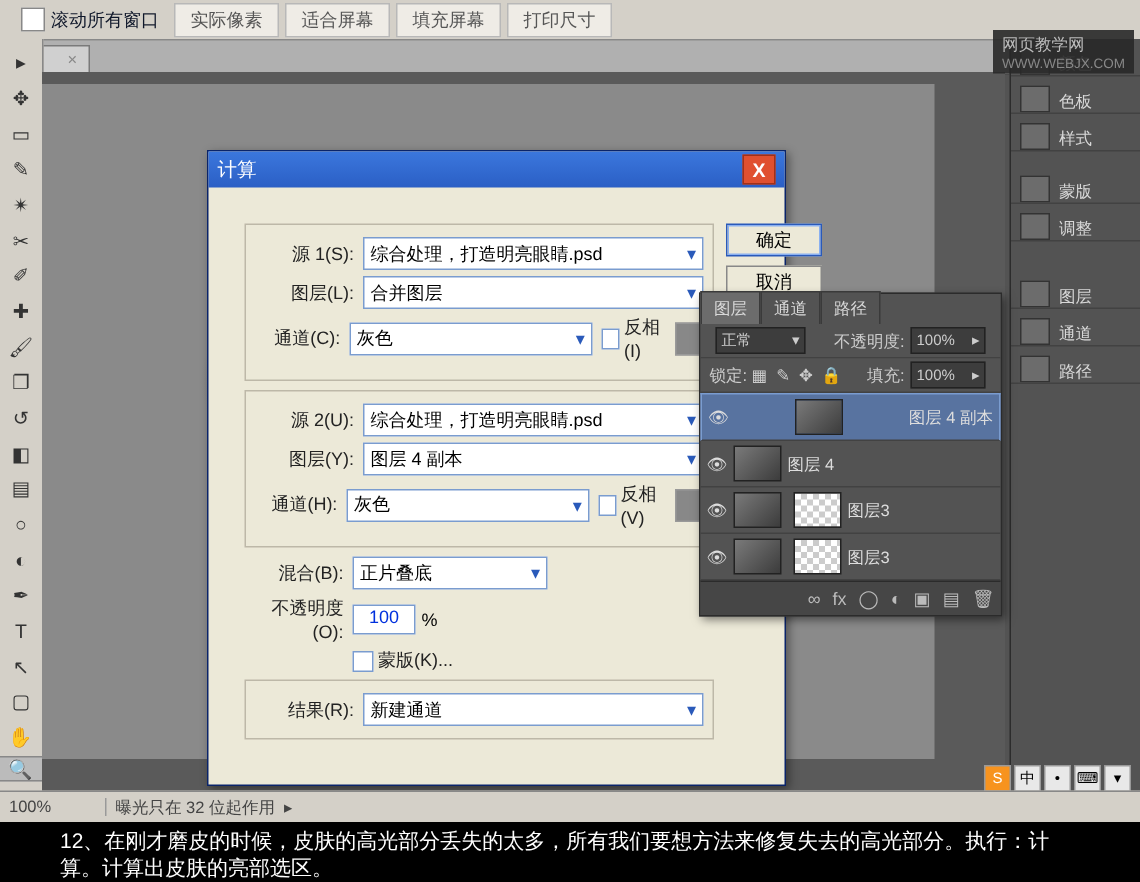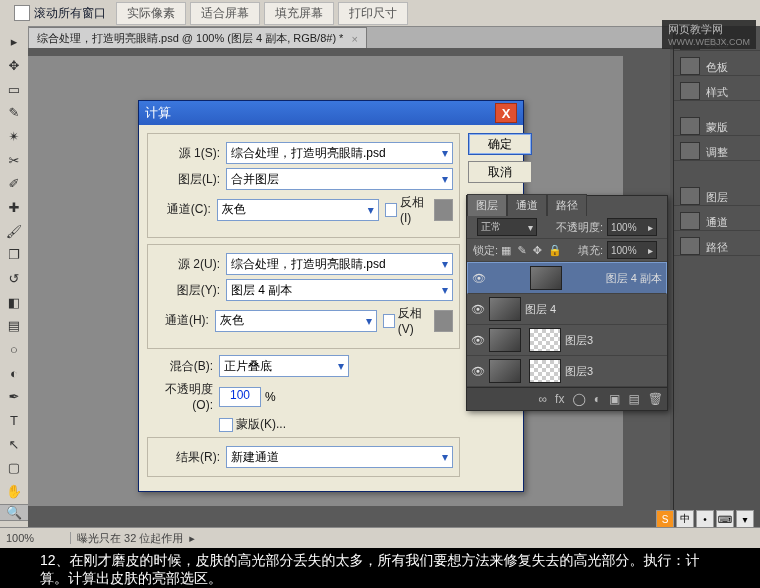--- a/index.html
+++ b/index.html
@@ -23,21 +23,21 @@
 .rbtn{display:flex;align-items:flex-end;height:24px;padding:0 6px;color:#d8d8d8;font-size:11px;border-bottom:1px solid #424242}
 .rbtn .ric{width:18px;height:16px;background:#6c6c6c;border:1px solid #333;margin-right:6px}
 .statusbar{position:absolute;left:0;bottom:40px;right:0;height:20px;background:#d4d0c8;border-top:1px solid #888;display:flex;align-items:center;font-size:11px;color:#444;padding:0 6px}
 .statusbar .zoom{width:58px;border-right:1px solid #999;padding-right:6px;margin-right:6px}
 .caption{position:absolute;left:0;bottom:0;width:100%;height:40px;background:#000;color:#fff;font-size:14px;padding:3px 40px;line-height:1.3;box-sizing:border-box}
 .wm{position:absolute;right:4px;top:20px;background:rgba(40,40,40,.9);color:#bbb;font-size:11px;padding:2px 6px}
 .wm2{position:absolute;right:6px;bottom:44px;color:#999;font-size:11px}
 .dialog{position:absolute;left:138px;top:100px;width:384px;background:#ece9d8;border:1px solid #0a246a;box-shadow:2px 2px 6px rgba(0,0,0,.4)}
 .dlg-title{height:24px;background:linear-gradient(#3b77dd,#2b5fc5);color:#fff;display:flex;align-items:center;padding:0 6px;font-size:13px;justify-content:space-between}
 .dlg-title .cx{width:20px;height:18px;background:#e05030;color:#fff;display:flex;align-items:center;justify-content:center;font-weight:bold;border:1px solid #a03018}
-.dlg-body{padding:8px;display:flex}
+.dlg-body{padding:24px;display:flex}
 .dlg-left{flex:1}
 .dlg-right{width:70px;padding-left:8px}
 .grp{border:1px solid #bdb8a8;padding:4px 6px 8px;margin-bottom:6px;position:relative}
 .row{display:flex;align-items:center;margin:4px 0}
 .row label{width:66px;text-align:right;margin-right:6px;color:#222;font-size:12px}
 .sel{flex:1;height:20px;border:1px solid #7a9ccf;background:#fff;font-size:12px;padding:0 4px;display:flex;align-items:center;justify-content:space-between}
 .sel .arr{color:#2a5aba}
 .chkbox{display:flex;align-items:center;margin-left:6px;font-size:12px;color:#222}
 .chkbox .sq{width:12px;height:12px;border:1px solid #7a9ccf;background:#fff;margin-right:3px;display:inline-flex;align-items:center;justify-content:center;font-size:10px;color:#2a5aba}
 .inp{width:40px;height:18px;border:1px solid #7a9ccf;background:#fff;text-align:center;color:#0030dd}
@@ -69,21 +69,20 @@
     <span class="chk"></span>
     <span class="lbl">滚动所有窗口</span>
     <button class="tbtn">实际像素</button>
     <button class="tbtn">适合屏幕</button>
     <button class="tbtn">填充屏幕</button>
     <button class="tbtn">打印尺寸</button>
   </div>
 
   <div class="tabrow">
     <div class="tab">
-      <span>综合处理，打造明亮眼睛.psd @ 100% (图层 4 副本, RGB/8#) *</span>
       <span class="x">×</span>
     </div>
   </div>
 
   <div class="toolcol">
     <div class="t">▸</div>
     <div class="t">✥</div>
     <div class="t">▭</div>
     <div class="t">✎</div>
     <div class="t">✴</div>

